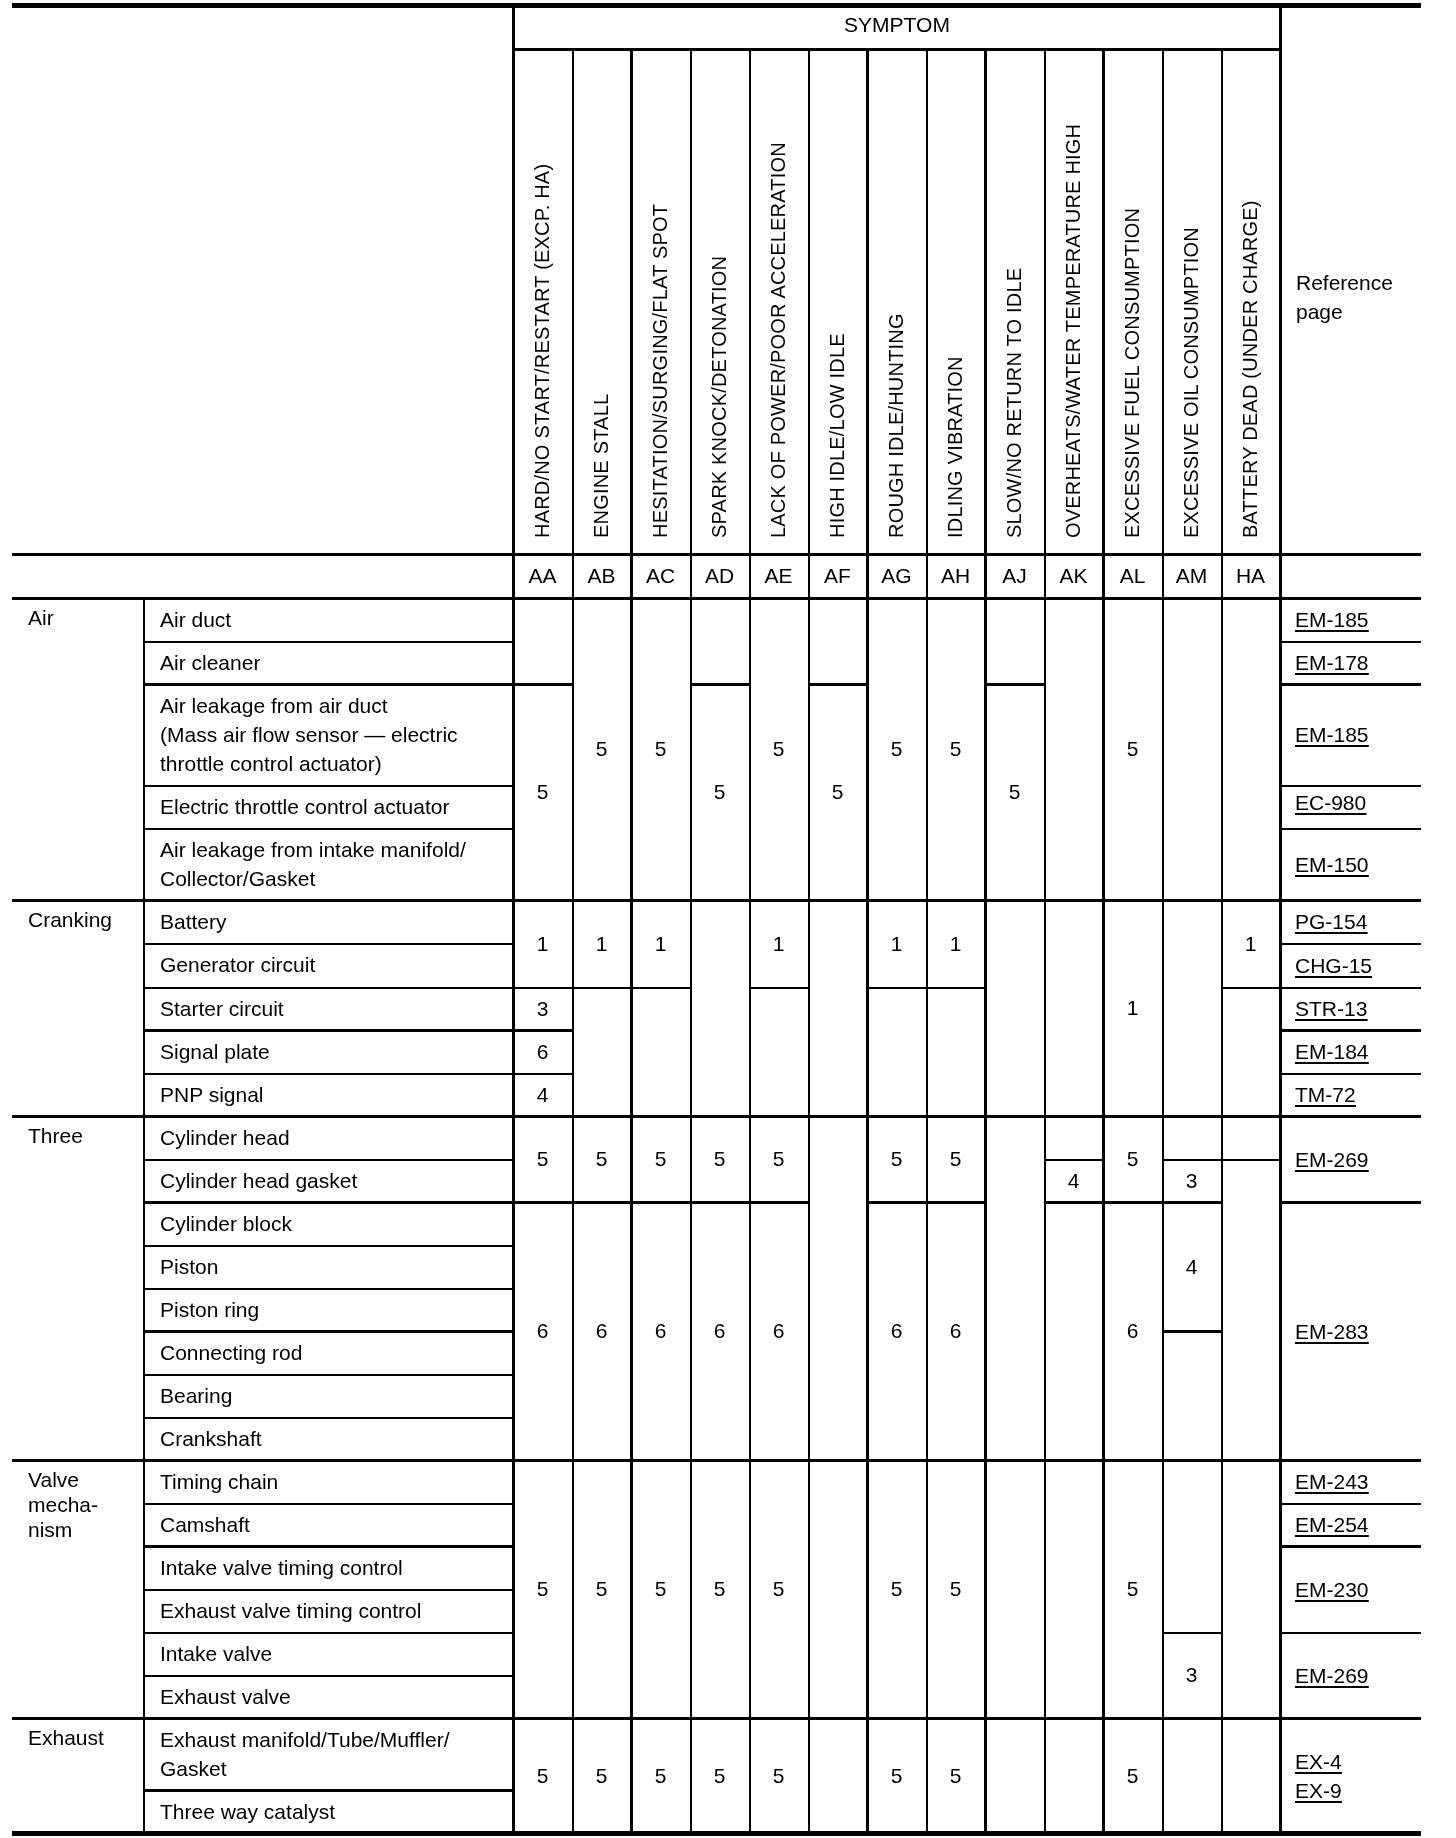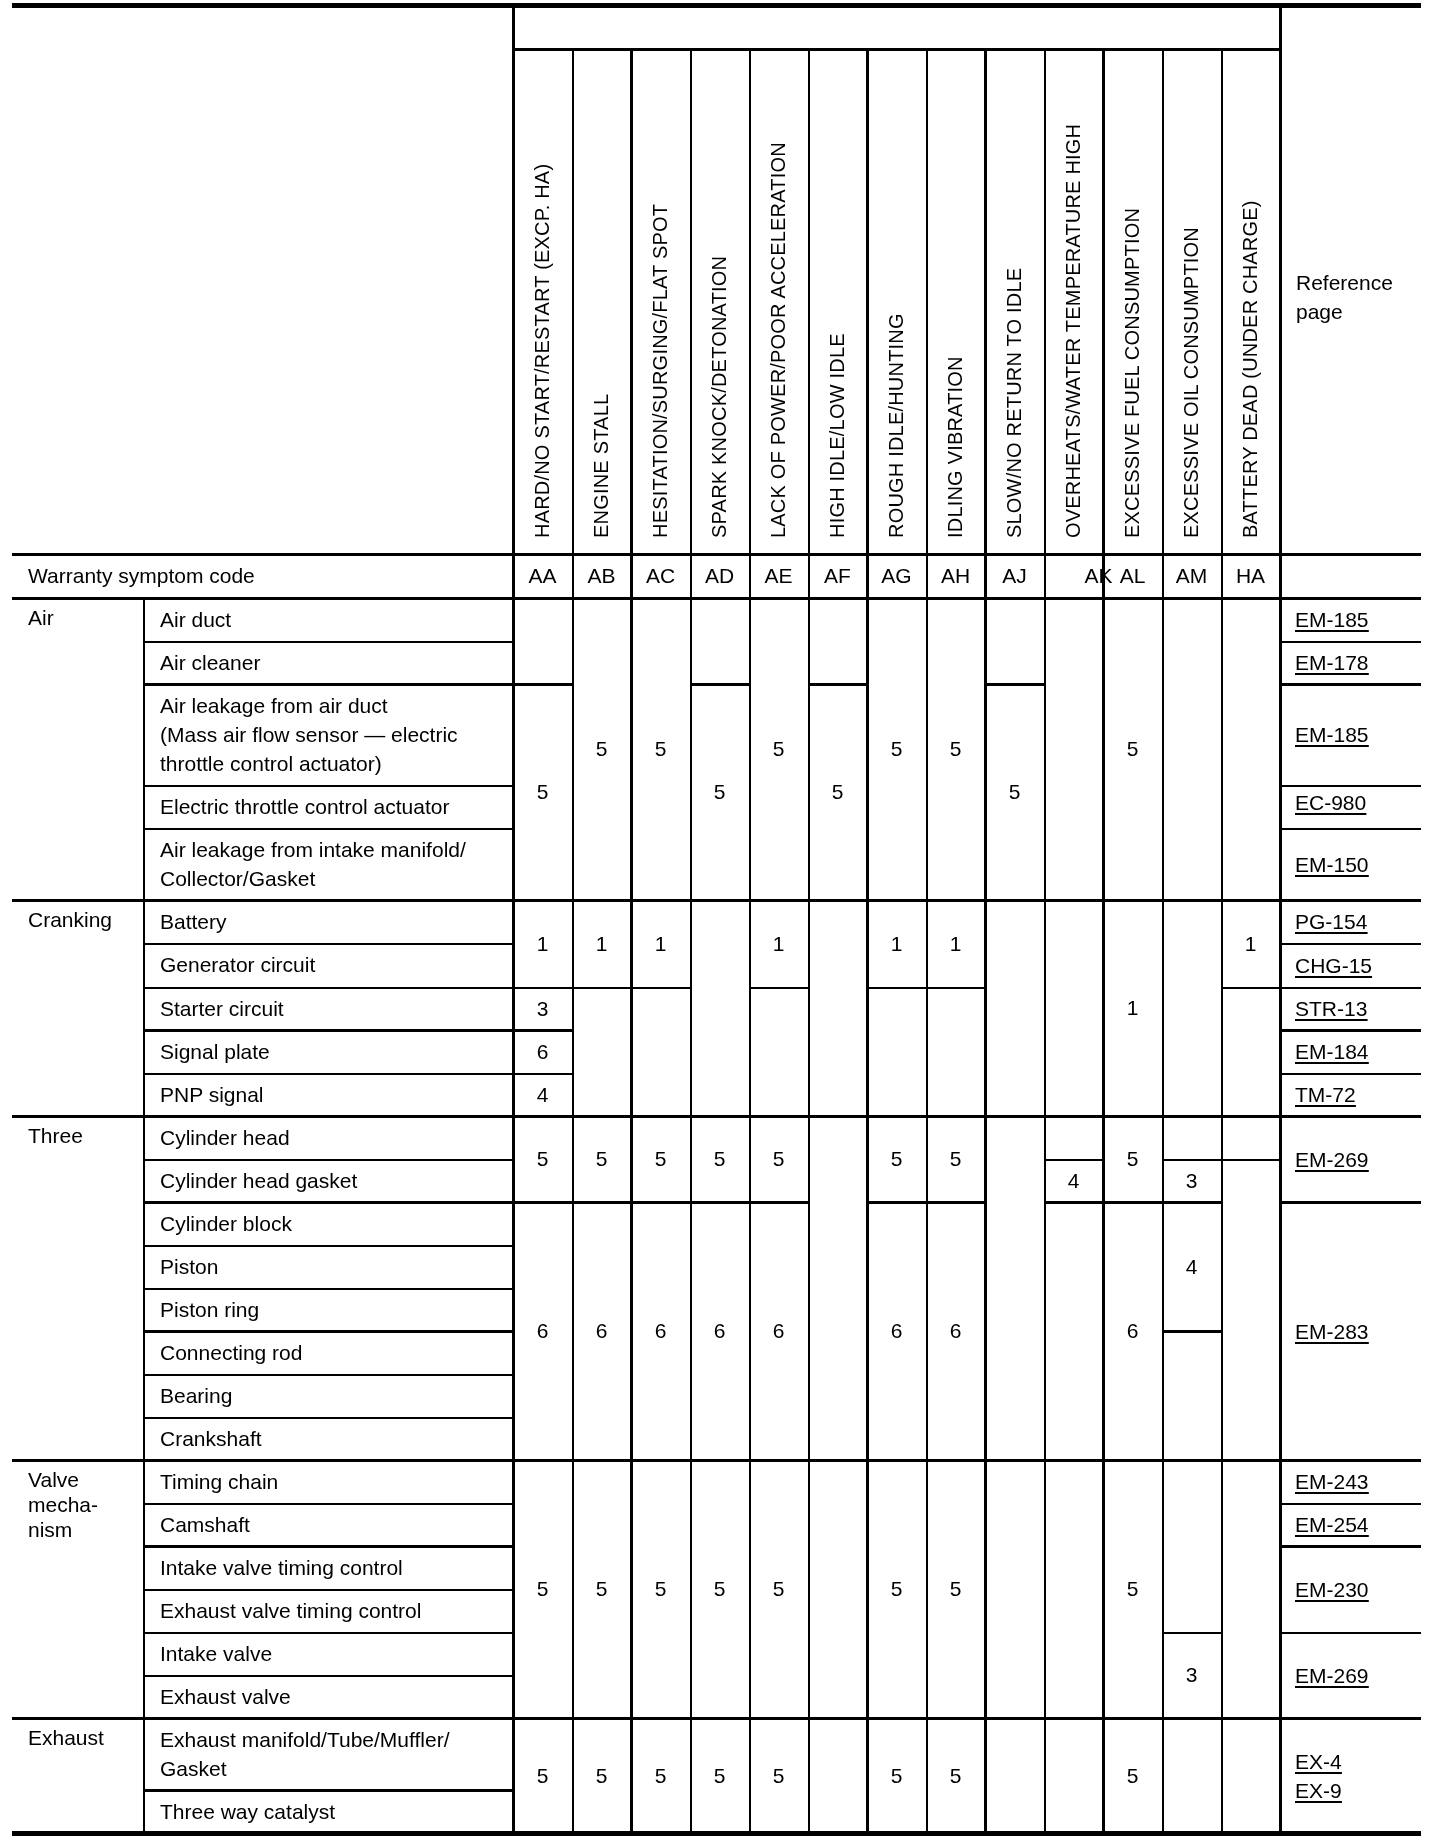--- a/index.html
+++ b/index.html
@@ -16,23 +16,23 @@
           align-items:center; justify-content:center; }
   .ref { position:absolute; font-size:21px; text-decoration:underline;
          text-decoration-thickness:2px; text-underline-offset:3px; line-height:29px;
          display:flex; flex-direction:column; justify-content:center; cursor:pointer; }
   .ref a { color:#000; text-decoration:underline; text-decoration-thickness:2px; text-underline-offset:3px; }
 </style>
 </head>
 <body>
 
 <div id="sheet">
+  <div class="txt" style="left:513px; top:10px; width:768px; text-align:center; font-size:21px;">SYMPTOM</div>
   <div class="txt" style="left:1296px; top:268px; width:120px;">Reference
 page</div>
-  <div class="txt" style="left:28px; top:561px; width:480px;">Warranty symptom code</div>
   <div id="dyn">
       <div class="line" style="left: 12px; top: 3px; width: 1409px; height: 5px;"></div>
       <div class="line" style="left: 12px; top: 1831px; width: 1409px; height: 5px;"></div>
       <div class="line" style="left: 513px; top: 48px; width: 767px; height: 3px;"></div>
       <div class="line" style="left: 12px; top: 553px; width: 1409px; height: 3px;"></div>
       <div class="line" style="left: 12px; top: 597px; width: 1409px; height: 3px;"></div>
       <div class="line" style="left: 512px; top: 5px; width: 3px; height: 1828px;"></div>
       <div class="line" style="left: 1279px; top: 5px; width: 3px; height: 1828px;"></div>
       <div class="line" style="left: 143px; top: 598px; width: 2px; height: 1235px;"></div>
       <div class="line" style="left: 572px; top: 49px; width: 1.5px; height: 1784px;"></div>
@@ -59,21 +59,21 @@
       <div class="code" style="left: 749px; top: 554px; width: 59px; height: 44px;">AE</div>
       <div class="vhead" style="left: 826px; top: 538px;">HIGH IDLE/LOW IDLE</div>
       <div class="code" style="left: 808px; top: 554px; width: 59px; height: 44px;">AF</div>
       <div class="vhead" style="left: 885px; top: 538px;">ROUGH IDLE/HUNTING</div>
       <div class="code" style="left: 867px; top: 554px; width: 59px; height: 44px;">AG</div>
       <div class="vhead" style="left: 944px; top: 538px;">IDLING VIBRATION</div>
       <div class="code" style="left: 926px; top: 554px; width: 59px; height: 44px;">AH</div>
       <div class="vhead" style="left: 1003px; top: 538px;">SLOW/NO RETURN TO IDLE</div>
       <div class="code" style="left: 985px; top: 554px; width: 59px; height: 44px;">AJ</div>
       <div class="vhead" style="left: 1062px; top: 538px;">OVERHEATS/WATER TEMPERATURE HIGH</div>
-      <div class="code" style="left: 1044px; top: 554px; width: 59px; height: 44px; margin-left: 25px;">AK</div>
+      <div class="code" style="left: 1044px; top: 554px; width: 59px; height: 44px;">AK</div>
       <div class="vhead" style="left: 1121px; top: 538px;">EXCESSIVE FUEL CONSUMPTION</div>
       <div class="code" style="left: 1103px; top: 554px; width: 59px; height: 44px;">AL</div>
       <div class="vhead" style="left: 1180px; top: 538px;">EXCESSIVE OIL CONSUMPTION</div>
       <div class="code" style="left: 1162px; top: 554px; width: 59px; height: 44px;">AM</div>
       <div class="vhead" style="left: 1239px; top: 538px;">BATTERY DEAD (UNDER CHARGE)</div>
       <div class="code" style="left: 1221px; top: 554px; width: 59px; height: 44px;">HA</div>
       <div class="txt" style="left: 28px; top: 605px; width: 110px; line-height: 25px;">Air</div>
       <div class="txt" style="left: 28px; top: 907px; width: 110px; line-height: 25px;">Cranking</div>
       <div class="line" style="left: 12px; top: 899px; width: 1409px; height: 3px;"></div>
       <div class="txt" style="left: 28px; top: 1123px; width: 110px; line-height: 25px;">Three</div>

